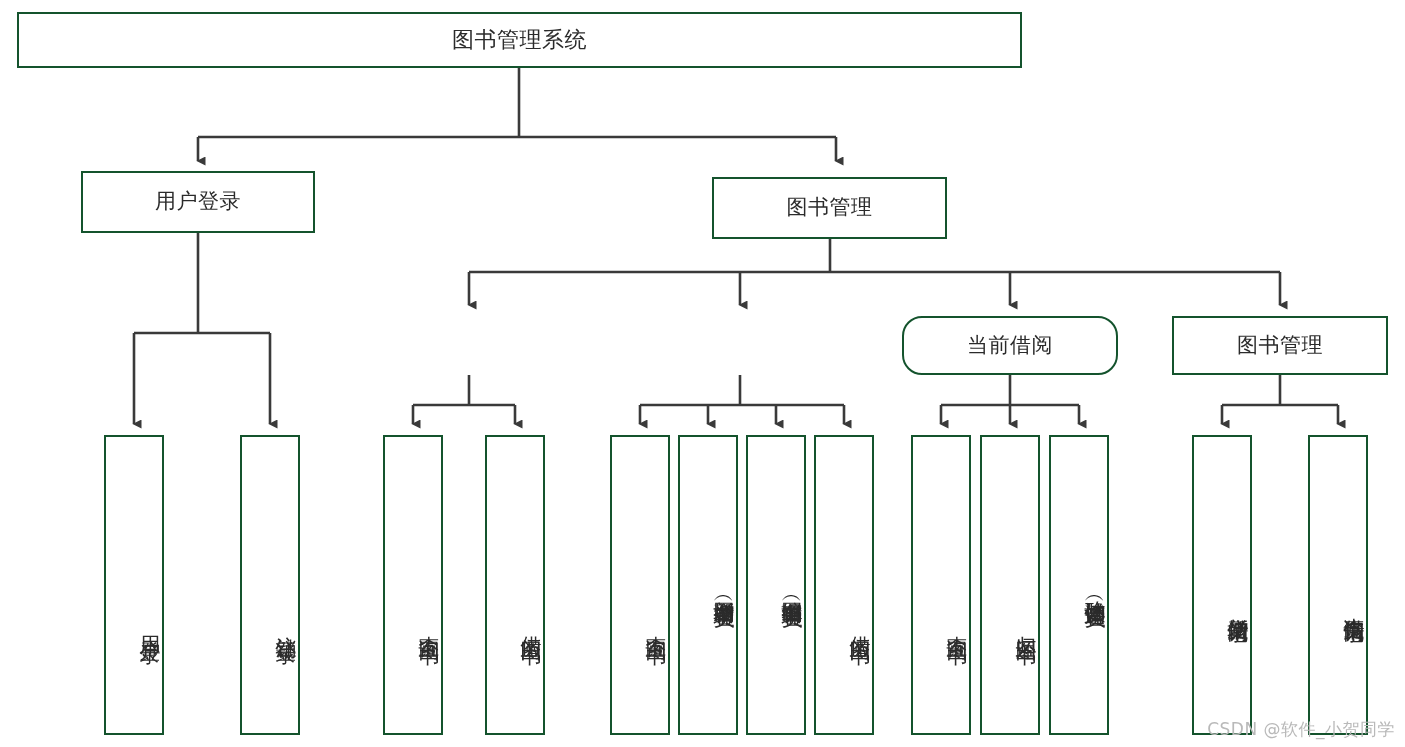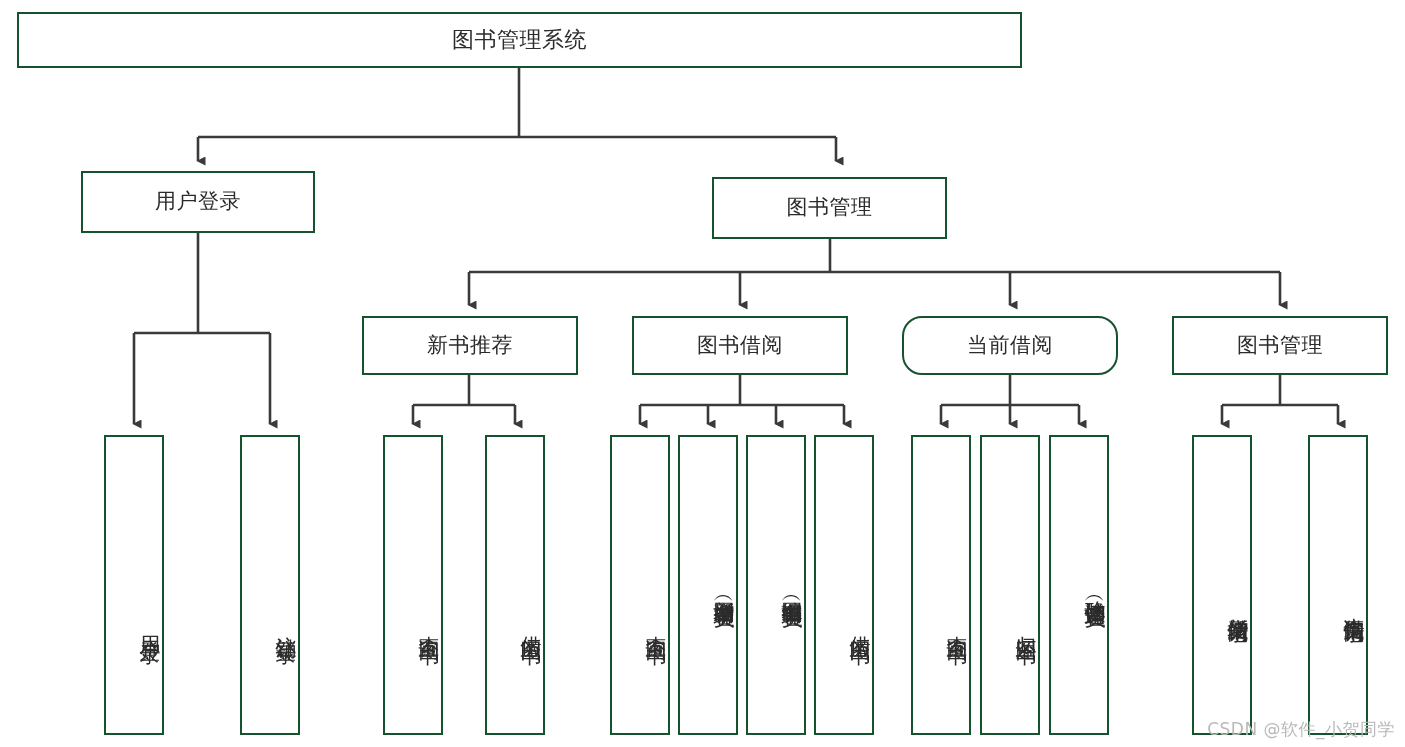--- a/index.html
+++ b/index.html
@@ -121,22 +121,20 @@
       <path d="M1222,405 L1222,424" marker-end="url(#arrow)"></path>
       <path d="M1338,405 L1338,424" marker-end="url(#arrow)"></path>
     </g>
   </svg>
 
   <div class="node horiz root" style="left:17px; top:12px; width:1005px; height:56px;">图书管理系统</div>
 
   <div class="node horiz" style="left:81px; top:171px; width:234px; height:62px;">用户登录</div>
   <div class="node horiz" style="left:712px; top:177px; width:235px; height:62px;">图书管理</div>
 
-  <div class="node horiz" style="left:362px; top:316px; width:216px; height:59px;">新书推荐</div>
-  <div class="node horiz" style="left:632px; top:316px; width:216px; height:59px;">图书借阅</div>
   <div class="node horiz" style="left:902px; top:316px; width:216px; height:59px;border-radius:20px;">当前借阅</div>
   <div class="node horiz" style="left:1172px; top:316px; width:216px; height:59px;">图书管理</div>
 
   <div class="node vert" style="left:104px; top:435px; width:60px; height:300px; padding-top:80px;">用户登录</div>
   <div class="node vert" style="left:240px; top:435px; width:60px; height:300px; padding-top:80px;">注销登录</div>
 
   <div class="node vert" style="left:383px; top:435px; width:60px; height:300px; padding-top:80px;">查询图书</div>
   <div class="node vert" style="left:485px; top:435px; width:60px; height:300px; padding-top:80px;">借阅图书</div>
 
   <div class="node vert" style="left:610px; top:435px; width:60px; height:300px; padding-top:80px;">查询图书</div>

